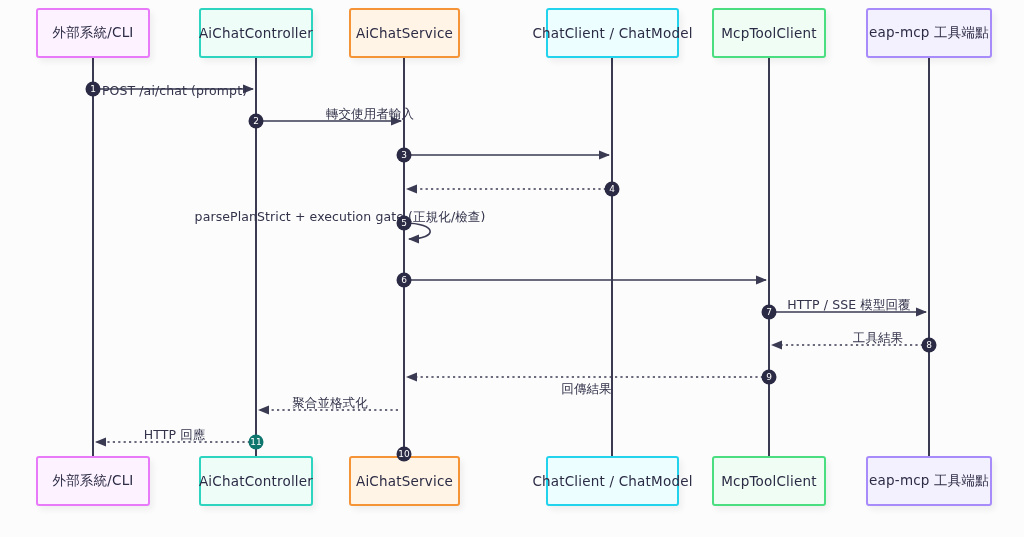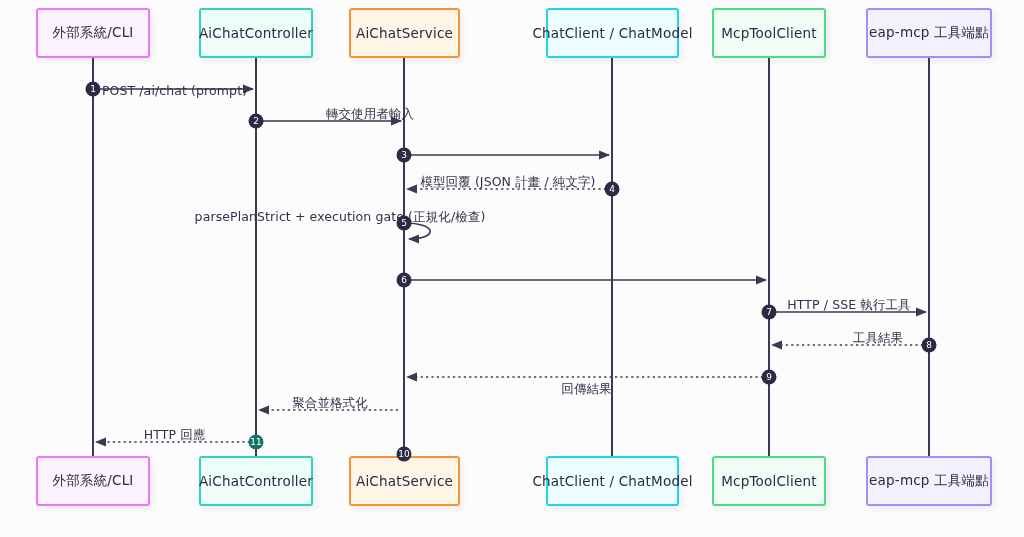--- a/index.html
+++ b/index.html
@@ -119,26 +119,25 @@
     </div>
     <div class="actor-box" style="left: 866px; top: 456px; width: 126px; height: 50px; border-color: rgb(167, 139, 250); background: rgb(244, 241, 254);">
       <span>eap-mcp 工具端點</span>
     </div>
     <div class="lifeline" style="left: 928.15px; top: 58px; height: 398px;"></div>
     <div class="msg-label" style="left: 174.5px; top: 83px;">POST /ai/chat (prompt)</div>
     <div class="num-badge" style="left: 93px; top: 89px; background: rgb(43, 43, 69); color: rgb(255, 255, 255);">1</div>
     <div class="msg-label" style="left: 330px; top: 106px; margin-left: 40px;">轉交使用者輸入</div>
     <div class="num-badge" style="left: 256px; top: 121px; background: rgb(43, 43, 69); color: rgb(255, 255, 255);">2</div>
     <div class="num-badge" style="left: 404px; top: 155px; background: rgb(43, 43, 69); color: rgb(255, 255, 255);">3</div>
-    <div class="msg-label" style="left: 508px; top: 174px;">模型回覆 (JSON 計畫 / 純文字)</div>
     <div class="num-badge" style="left: 612px; top: 189px; background: rgb(43, 43, 69); color: rgb(255, 255, 255);">4</div>
     <div class="msg-label" style="left: 340px; top: 209px;">parsePlanStrict + execution gate (正規化/檢查)</div>
     <div class="num-badge" style="left: 404px; top: 223px; background: rgb(43, 43, 69); color: rgb(255, 255, 255);">5</div>
     <div class="num-badge" style="left: 404px; top: 280px; background: rgb(43, 43, 69); color: rgb(255, 255, 255);">6</div>
-    <div class="msg-label" style="left: 849px; top: 297px;">HTTP / SSE 執行工具</div>
+    <div class="msg-label" style="left: 849px; top: 297px;">HTTP / SSE 模型回覆</div>
     <div class="num-badge" style="left: 769px; top: 312px; background: rgb(43, 43, 69); color: rgb(255, 255, 255);">7</div>
     <div class="msg-label" style="left: 849px; top: 330px; margin-left: 29px;">工具結果</div>
     <div class="num-badge" style="left: 929px; top: 345px; background: rgb(43, 43, 69); color: rgb(255, 255, 255);">8</div>
     <div class="msg-label" style="left: 586.5px; top: 362px; margin-top: 19px;">回傳結果</div>
     <div class="num-badge" style="left: 769px; top: 377px; background: rgb(43, 43, 69); color: rgb(255, 255, 255);">9</div>
     <div class="msg-label" style="left: 330px; top: 395px;">聚合並格式化</div>
     <div class="num-badge" style="left: 404px; top: 410px; background: rgb(43, 43, 69); color: rgb(255, 255, 255); margin-top: 44px;">10</div>
     <div class="msg-label" style="left: 174.5px; top: 427px;">HTTP 回應</div>
     <div class="num-badge" style="left: 256px; top: 442px; background: #0f766e; color: rgb(255, 255, 255);">11</div>
   </div>

